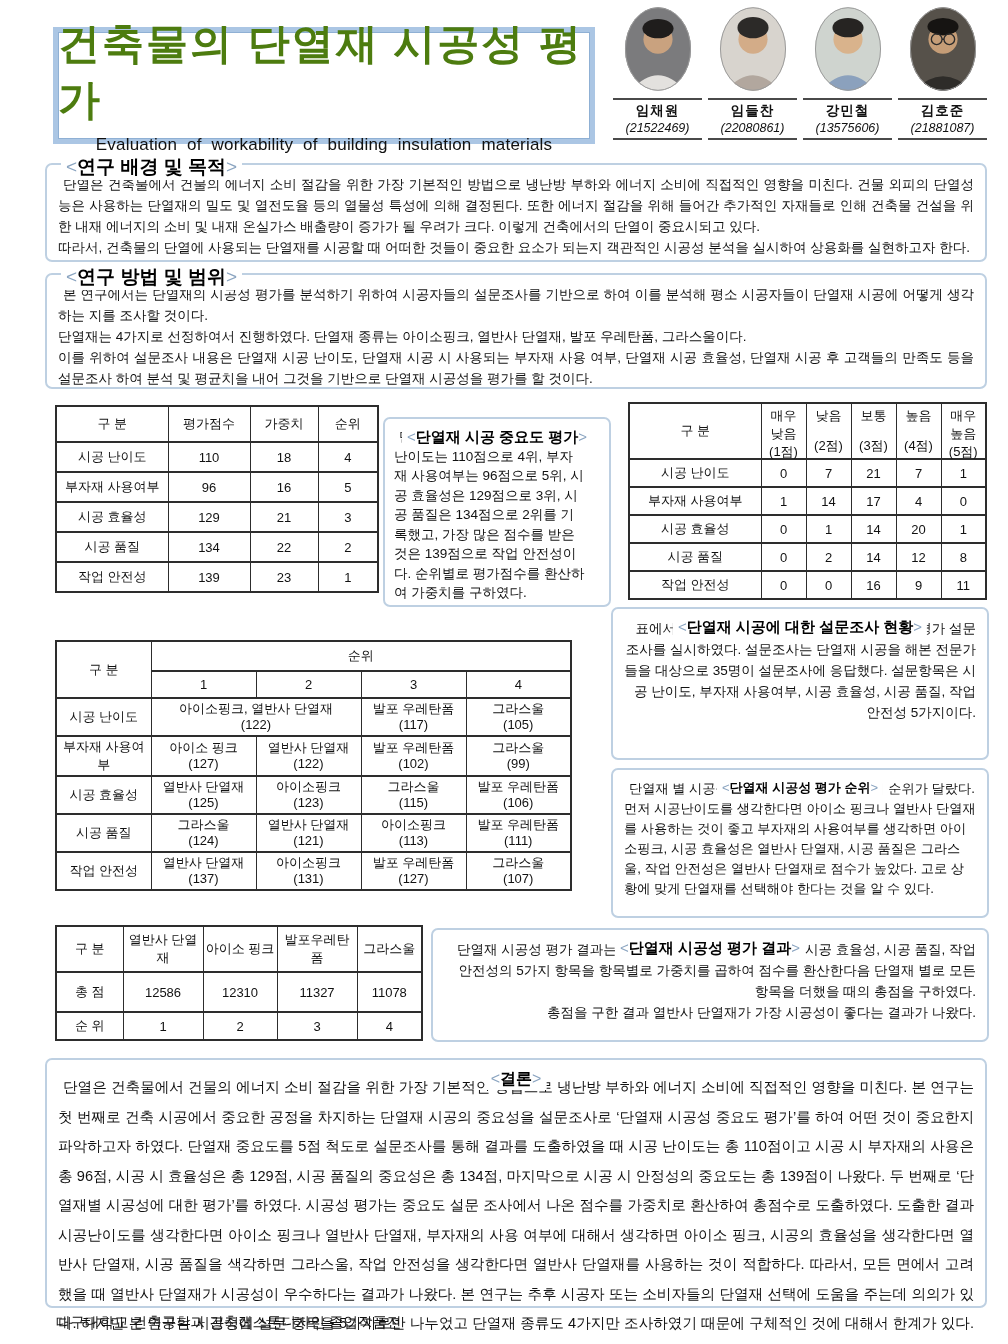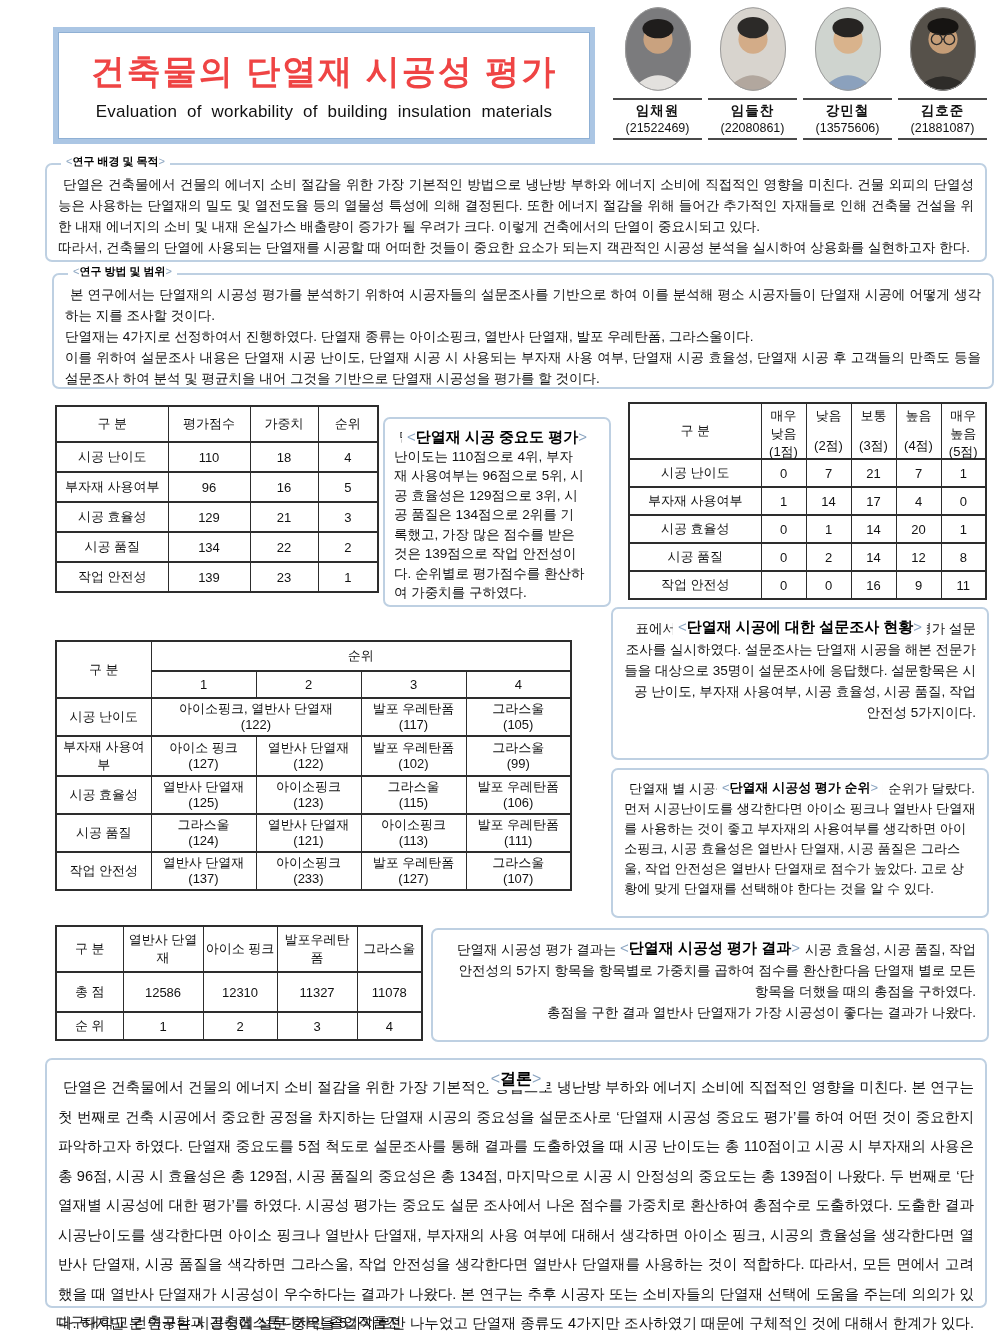--- a/index.html
+++ b/index.html
@@ -7,34 +7,34 @@
     position:relative; width:1008px; height:1344px; background:#ffffff;
     margin:0 auto; overflow:hidden;
     font-family:"Liberation Sans","DejaVu Sans",sans-serif; color:#111;
   }
   
   .title-box {
     position:absolute; left:53px; top:27px; width:532px; height:107px;
     border:5px solid #abc6e4; box-shadow:inset 0 0 0 1px #8fb0d4;
     background:#fff; display:flex; flex-direction:column; justify-content:center; align-items:center;
   }
-  .t-ko { font-size:34px; font-weight:600; letter-spacing:2px; color:#ef4444; }
+  .t-ko { font-size:42px; font-weight:600; letter-spacing:2px; color:#4d7c0f; }
   .t-en { font-size:17px; margin-top:7px; word-spacing:5px; letter-spacing:0.2px; color:#111; }
   
   .members { position:absolute; left:610px; top:6px; width:380px; display:flex; }
   .member { width:95px; text-align:center; }
   .photo { display:block; margin:0 auto; }
   .m-meta { margin:6px 3px 0 3px; border-top:2px solid #4a4a4a; border-bottom:2px solid #4a4a4a; padding:2px 0 3px 0; }
   .m-name { font-size:13.5px; font-weight:600; letter-spacing:1px; }
-  .m-id { font-size:12.5px; margin-top:1px; }
+  .m-id { font-size:12.5px; margin-top:1px;font-style:italic; }
   
   .sec { position:absolute; border:2px solid #bed0e2; border-radius:7px; background:#fff; }
   .sec-head {
     position:absolute; top:-11px; background:#fff; padding:0 5px;
-    font-size:11px; font-weight:600; white-space:nowrap; color:#000;
+    font-size:19px; font-weight:600; white-space:nowrap; color:#000;
   }
   .sec-head.left { left:14px; }
   .sec-head.center { left:50%; transform:translateX(-50%);margin-top:20px; }
   .brk { color:#8aa4c0; font-weight:400; }
   .sec-body { padding:9px 11px 0 11px; font-size:13.5px; line-height:21px; text-align:justify; }
   .sec-body p { margin:0; }
   .indent { text-indent:5px; }
   
   table.tbl { position:absolute; border-collapse:collapse; table-layout:fixed; background:#fff; border:2px solid #2d2d2d; }
   .tbl th, .tbl td {
@@ -145,21 +145,21 @@
   </div>
 
   <div class="sec" style="left:45px; top:163px; width:938px; height:95px;">
     <div class="sec-head left"><span class="brk">&lt;</span><span>연구 배경 및 목적</span><span class="brk">&gt;</span></div>
     <div class="sec-body">
       <p class="indent">단열은 건축물에서 건물의 에너지 소비 절감을 위한 가장 기본적인 방법으로 냉난방 부하와 에너지 소비에 직접적인 영향을 미친다. 건물 외피의 단열성능은 사용하는 단열재의 밀도 및 열전도율 등의 열물성 특성에 의해 결정된다. 또한 에너지 절감을 위해 들어간 추가적인 자재들로 인해 건축물 건설을 위한 내재 에너지의 소비 및 내재 온실가스 배출량이 증가가 될 우려가 크다. 이렇게 건축에서의 단열이 중요시되고 있다.</p>
       <p>따라서, 건축물의 단열에 사용되는 단열재를 시공할 때 어떠한 것들이 중요한 요소가 되는지 객관적인 시공성 분석을 실시하여 상용화를 실현하고자 한다.</p>
     </div>
   </div>
 
-  <div class="sec" style="left:52px; top:273px; width:938px; height:112px;">
+  <div class="sec" style="left:45px; top:273px; width:938px; height:112px;">
     <div class="sec-head left"><span class="brk">&lt;</span><span>연구 방법 및 범위</span><span class="brk">&gt;</span></div>
     <div class="sec-body">
       <p class="indent">본 연구에서는 단열재의 시공성 평가를 분석하기 위하여 시공자들의 설문조사를 기반으로 하여 이를 분석해 평소 시공자들이 단열재 시공에 어떻게 생각하는 지를 조사할 것이다.</p>
       <p>단열재는 4가지로 선정하여서 진행하였다. 단열재 종류는 아이소핑크, 열반사 단열재, 발포 우레탄폼, 그라스울이다.</p>
       <p>이를 위하여 설문조사 내용은 단열재 시공 난이도, 단열재 시공 시 사용되는 부자재 사용 여부, 단열재 시공 효율성, 단열재 시공 후 고객들의 만족도 등을 설문조사 하여 분석 및 평균치을 내어 그것을 기반으로 단열재 시공성을 평가를 할 것이다.</p>
     </div>
   </div>
 
   <table class="tbl" style="left:55px; top:405px; width:322px;">
     <colgroup>
@@ -433,21 +433,21 @@
         <td>작업 안전성</td>
         <td>
             <div class="rk">
               <span>열반사 단열재</span>
               <span>(137)</span>
             </div>
           </td>
         <td>
             <div class="rk">
               <span>아이소핑크</span>
-              <span>(233)</span>
+              <span>(131)</span>
             </div>
           </td>
         <td>
             <div class="rk">
               <span>발포 우레탄폼</span>
               <span>(127)</span>
             </div>
           </td>
         <td>
             <div class="rk">

